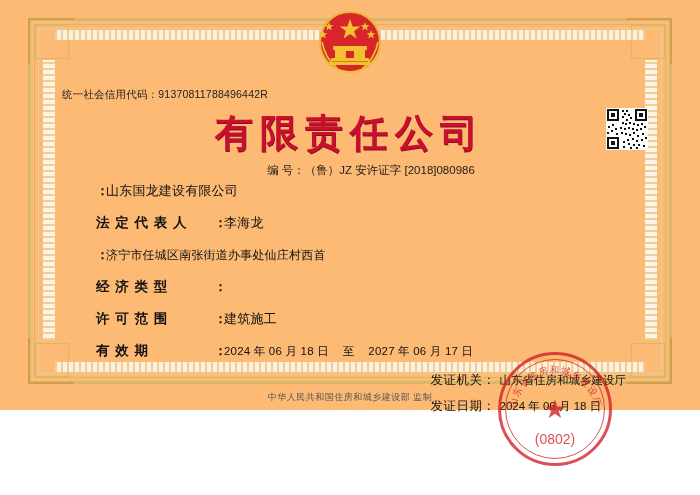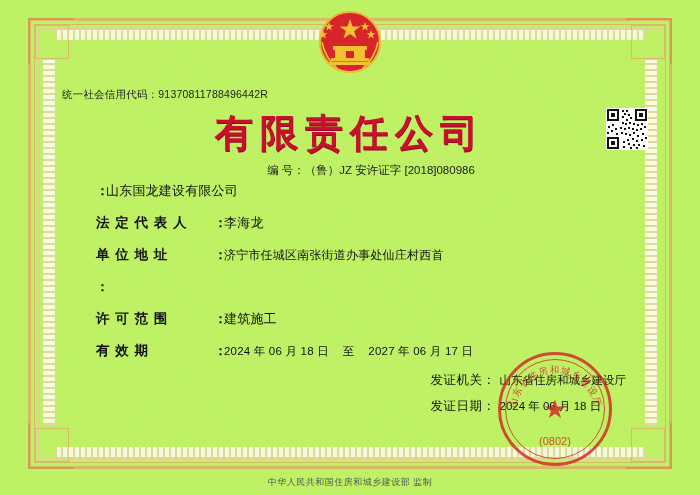--- a/index.html
+++ b/index.html
@@ -9,22 +9,22 @@
   body {
     width: 700px;
     height: 495px;
     background: #ffffff;
     font-family: "Liberation Sans", sans-serif;
     overflow: hidden;
   }
   .cert {
     position: relative;
     width: 700px;
-    height: 495px;
-    background: #bef264;
+    height: 410px;
+    background: #fdba74;
     box-sizing: border-box;
   }
   
   .frame-outer {
     position: absolute;
     left: 28px;
     top: 18px;
     right: 28px;
     bottom: 26px;
     border: 3px solid #d8b96a;
@@ -260,21 +260,21 @@
     font-size: 9.5px;
     font-family: "DejaVu Sans", sans-serif;
     letter-spacing: 1px;
   }
   .seal-bottom {
     position: absolute;
     left: 0;
     right: 0;
     bottom: 16px;
     text-align: center;
-    font-size: 11px;
+    font-size: 14px;
     color: #d21f26;
   }
 
   .footer {
     position: absolute;
     left: 0;
     right: 0;
     bottom: 6px;
     text-align: center;
     font-size: 9px;
@@ -419,26 +419,26 @@
       <span class="field-value">山东国龙建设有限公司</span>
     </div>
 
     <div class="field-row">
       <span class="field-label">法 定 代 表 人</span>
       <span class="field-colon">：</span>
       <span class="field-value">李海龙</span>
     </div>
 
     <div class="field-row">
-      <span class="field-label">单 位 地 址</span>
       <span class="field-colon">：</span>
       <span class="field-value small">济宁市任城区南张街道办事处仙庄村西首</span>
     </div>
 
     <div class="field-row">
+      <span class="field-label">经 济 类 型</span>
       <span class="field-colon">：</span>
     </div>
 
     <div class="field-row">
       <span class="field-label">许 可 范 围</span>
       <span class="field-colon">：</span>
       <span class="field-value">建筑施工</span>
     </div>
 
     <div class="field-row valid-row">

